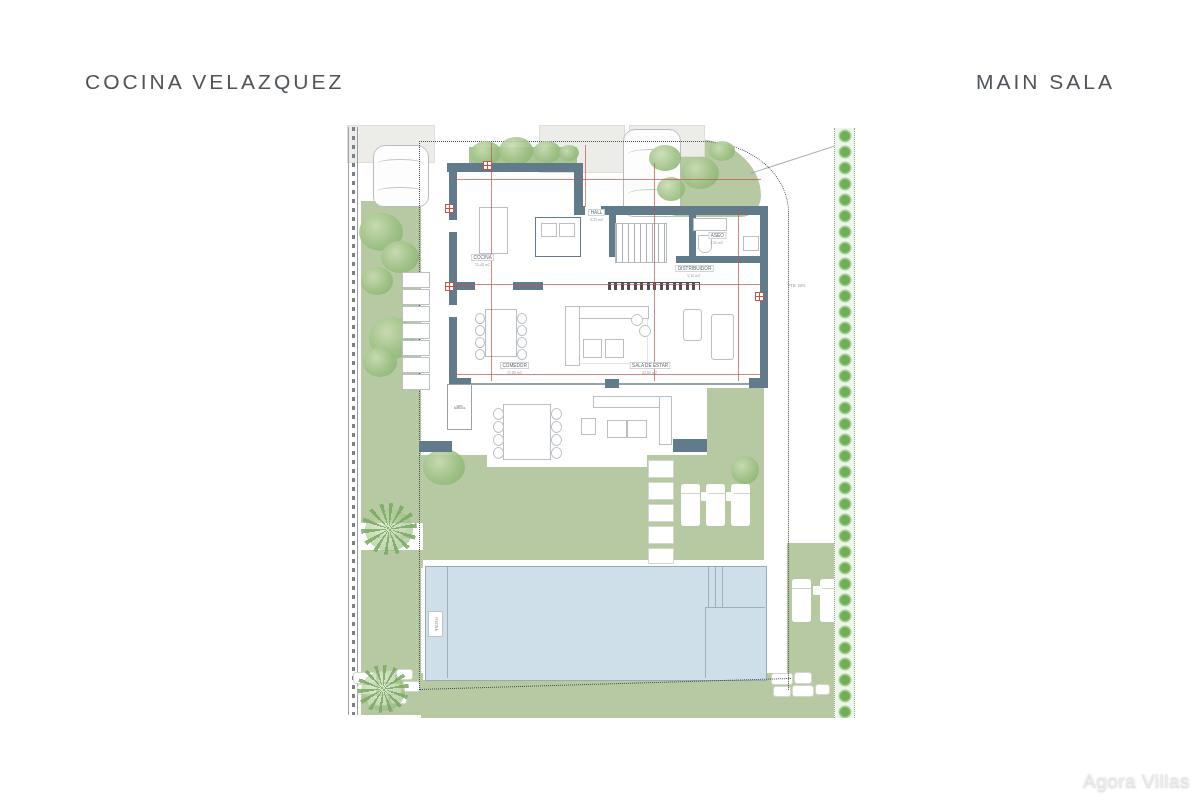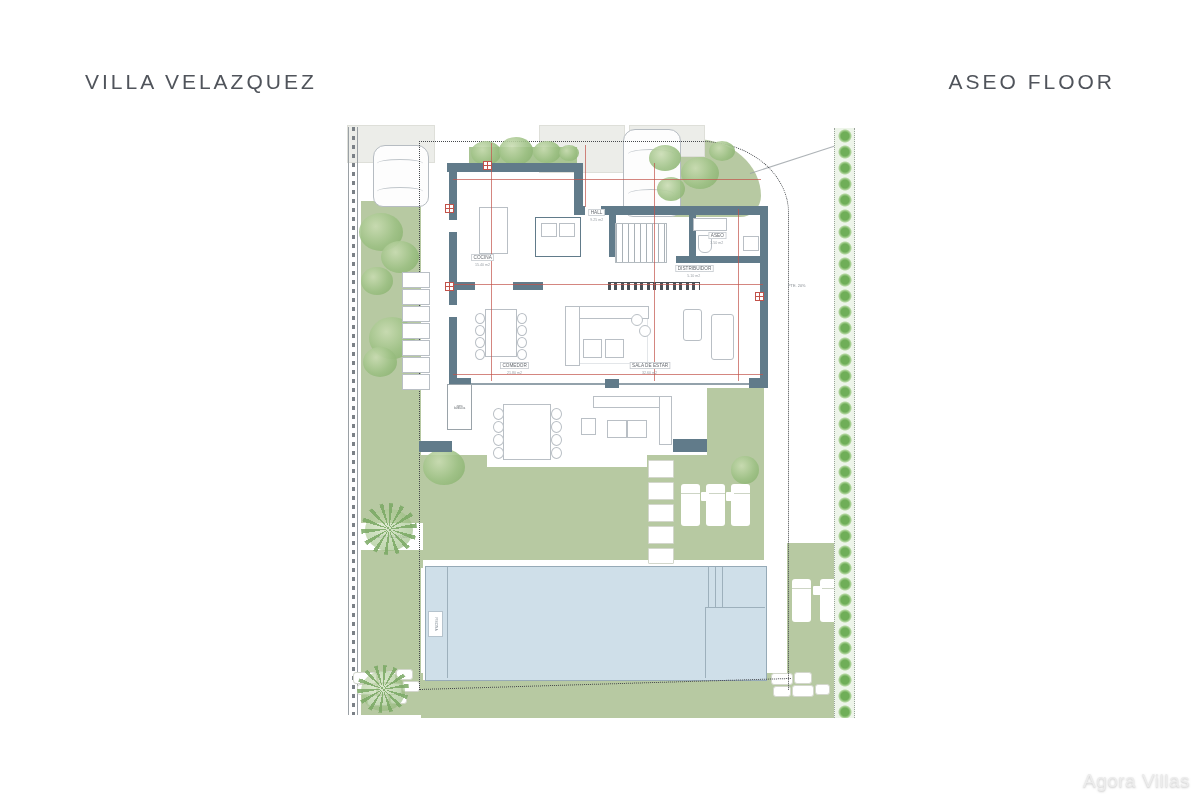--- a/index.html
+++ b/index.html
@@ -61,22 +61,22 @@
   .room-area{font-size:6px;line-height:6px;color:#9ba1a7;transform:scale(.6);white-space:nowrap;}
   .micro{font-size:6px;color:#868c92;transform:scale(.65);transform-origin:left top;white-space:nowrap;z-index:30;}
   .bbq-box{border:1px solid #9aa3a9;background:#fff;z-index:12;display:flex;align-items:center;justify-content:center;}
   .bbq-label{font-size:6px;color:#6b7075;transform:scale(.45);text-align:center;line-height:6px;}
   .pool-tag{border:1px solid #b5c3cd;background:#fff;z-index:6;display:flex;align-items:center;justify-content:center;}
   .pool-label{writing-mode:vertical-rl;font-size:6px;color:#7b8690;transform:scale(.55);white-space:nowrap;}
 </style>
 </head>
 <body>
 
-<div class="abs title" style="left:85px;top:70px;">VILLA VELAZQUEZ</div>
-<div class="abs title" style="right:85px;top:70px;text-align:right;">ASEO FLOOR</div>
+<div class="abs title" style="left:85px;top:70px;">COCINA VELAZQUEZ</div>
+<div class="abs title" style="right:85px;top:70px;text-align:right;">MAIN SALA</div>
 
 <div id="plan">
 
   <div class="abs grass" style="left:16px;top:76px;width:60px;height:514px;"></div>
   <div class="abs grass" style="left:298px;top:14px;width:118px;height:78px;border-top-right-radius:70px 60px;border-bottom-right-radius:22px;"></div>
   <div class="abs grass" style="left:124px;top:22px;width:108px;height:16px;background:#a9c593;z-index:9;"></div>
   <div class="abs grass" style="left:76px;top:330px;width:66px;height:113px;"></div>
   <div class="abs grass" style="left:142px;top:342px;width:220px;height:101px;"></div>
   <div class="abs grass" style="left:302px;top:330px;width:60px;height:14px;"></div>
   <div class="abs grass" style="left:362px;top:263px;width:57px;height:172px;"></div>

